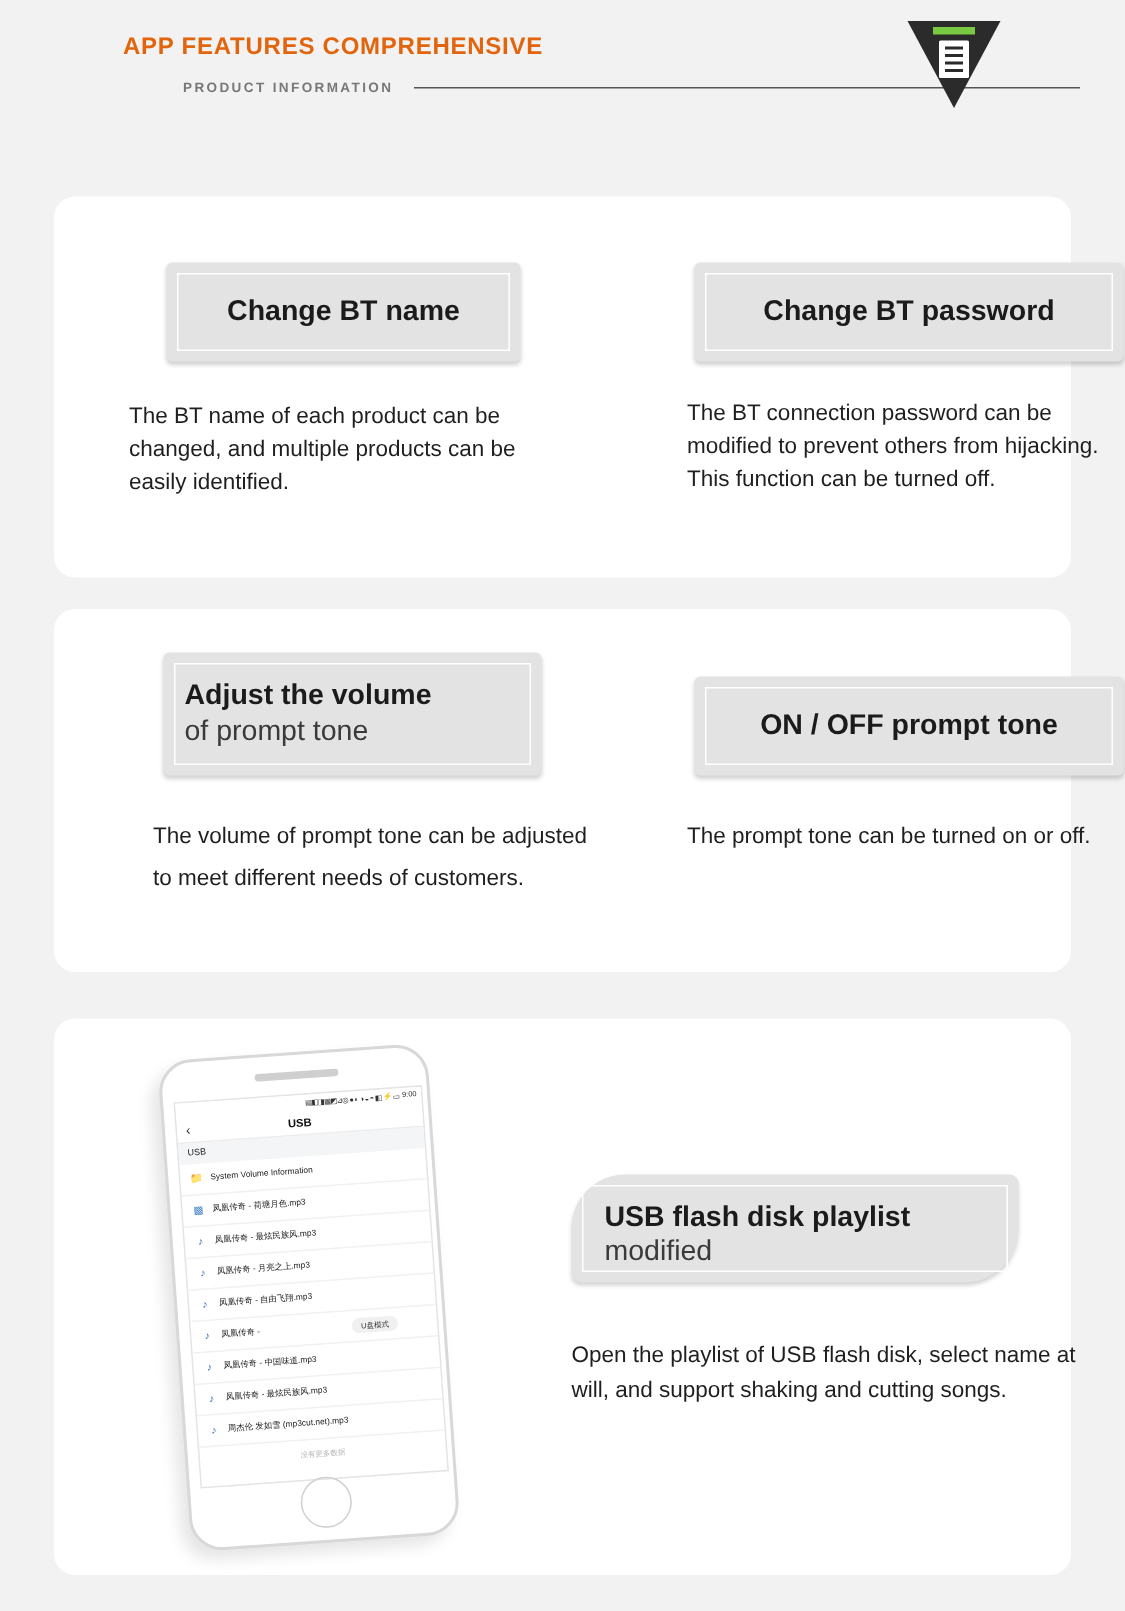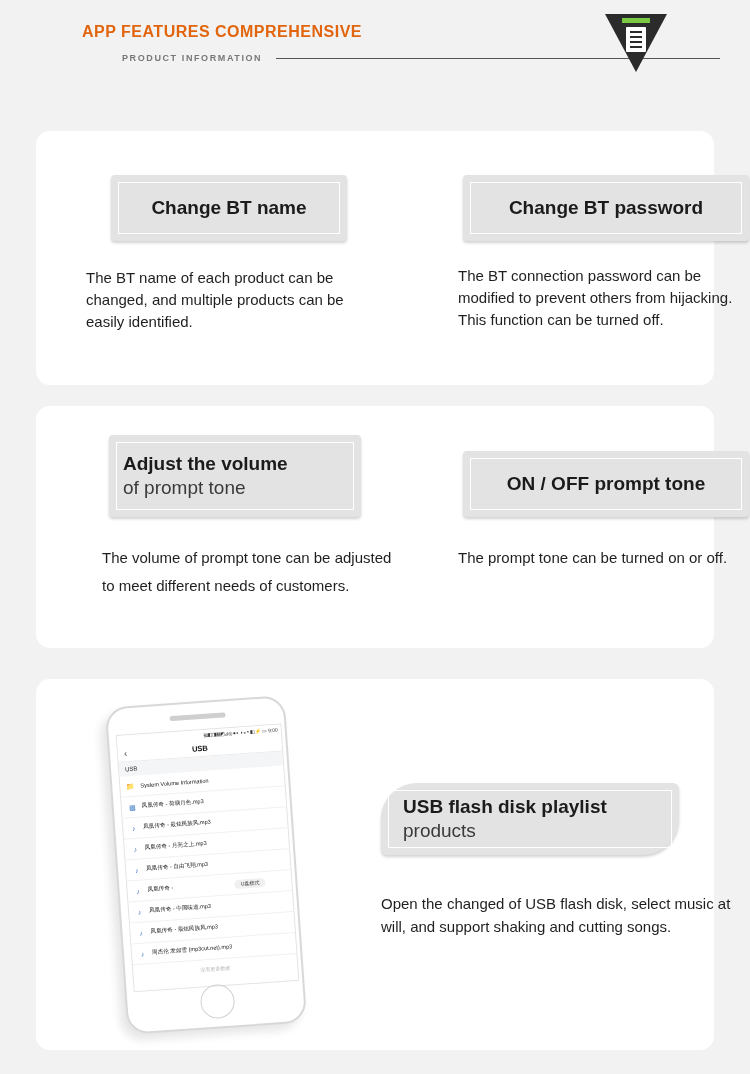--- a/index.html
+++ b/index.html
@@ -145,21 +145,21 @@
 
   
   #p2-plate-a { left: 73px; top: 29px; width: 252px; height: 82px; }
   #p2-plate-a .plate-text { text-align: left; width: 100%; }
   #p2-plate-b { left: 427px; top: 45px; width: 286px; height: 66px; }
   #p2-text-a { left: 66px; top: 138px; width: 300px; line-height: 1.85; }
   #p2-text-b { left: 422px; top: 138px; width: 300px; line-height: 1.85; }
 
   
   #p3-plate { left: 345px; top: 104px; width: 298px; height: 72px; border-radius: 36px 6px 36px 6px; }
-  #p3-plate .inner { justify-content: flex-start; padding-left: 14px; }
+  #p3-plate .inner { justify-content: flex-start; padding-left: 14px; align-items: flex-end; }
   #p3-plate .plate-text { text-align: left; }
   #p3-text { left: 345px; top: 213px; width: 350px; line-height: 1.55; }
 
   
   .phone {
     position: absolute;
     left: 80px;
     top: 22px;
     width: 180px;
     height: 328px;
@@ -375,20 +375,20 @@
         </div>
         <div class="list-footer">没有更多数据</div>
       </div>
       <div class="phone-home"></div>
     </div>
 
     <div class="plate" id="p3-plate">
       <div class="inner">
         <span class="plate-text">
           <span>USB flash disk playlist</span><br>
-          <span class="thin">products</span>
+          <span class="thin">modified</span>
         </span>
       </div>
     </div>
-    <div class="body-text" id="p3-text">Open the changed of USB flash disk, select music at will, and support shaking and cutting songs.</div>
+    <div class="body-text" id="p3-text">Open the playlist of USB flash disk, select name at will, and support shaking and cutting songs.</div>
   </div>
 
 </div>
 
 </body></html>

